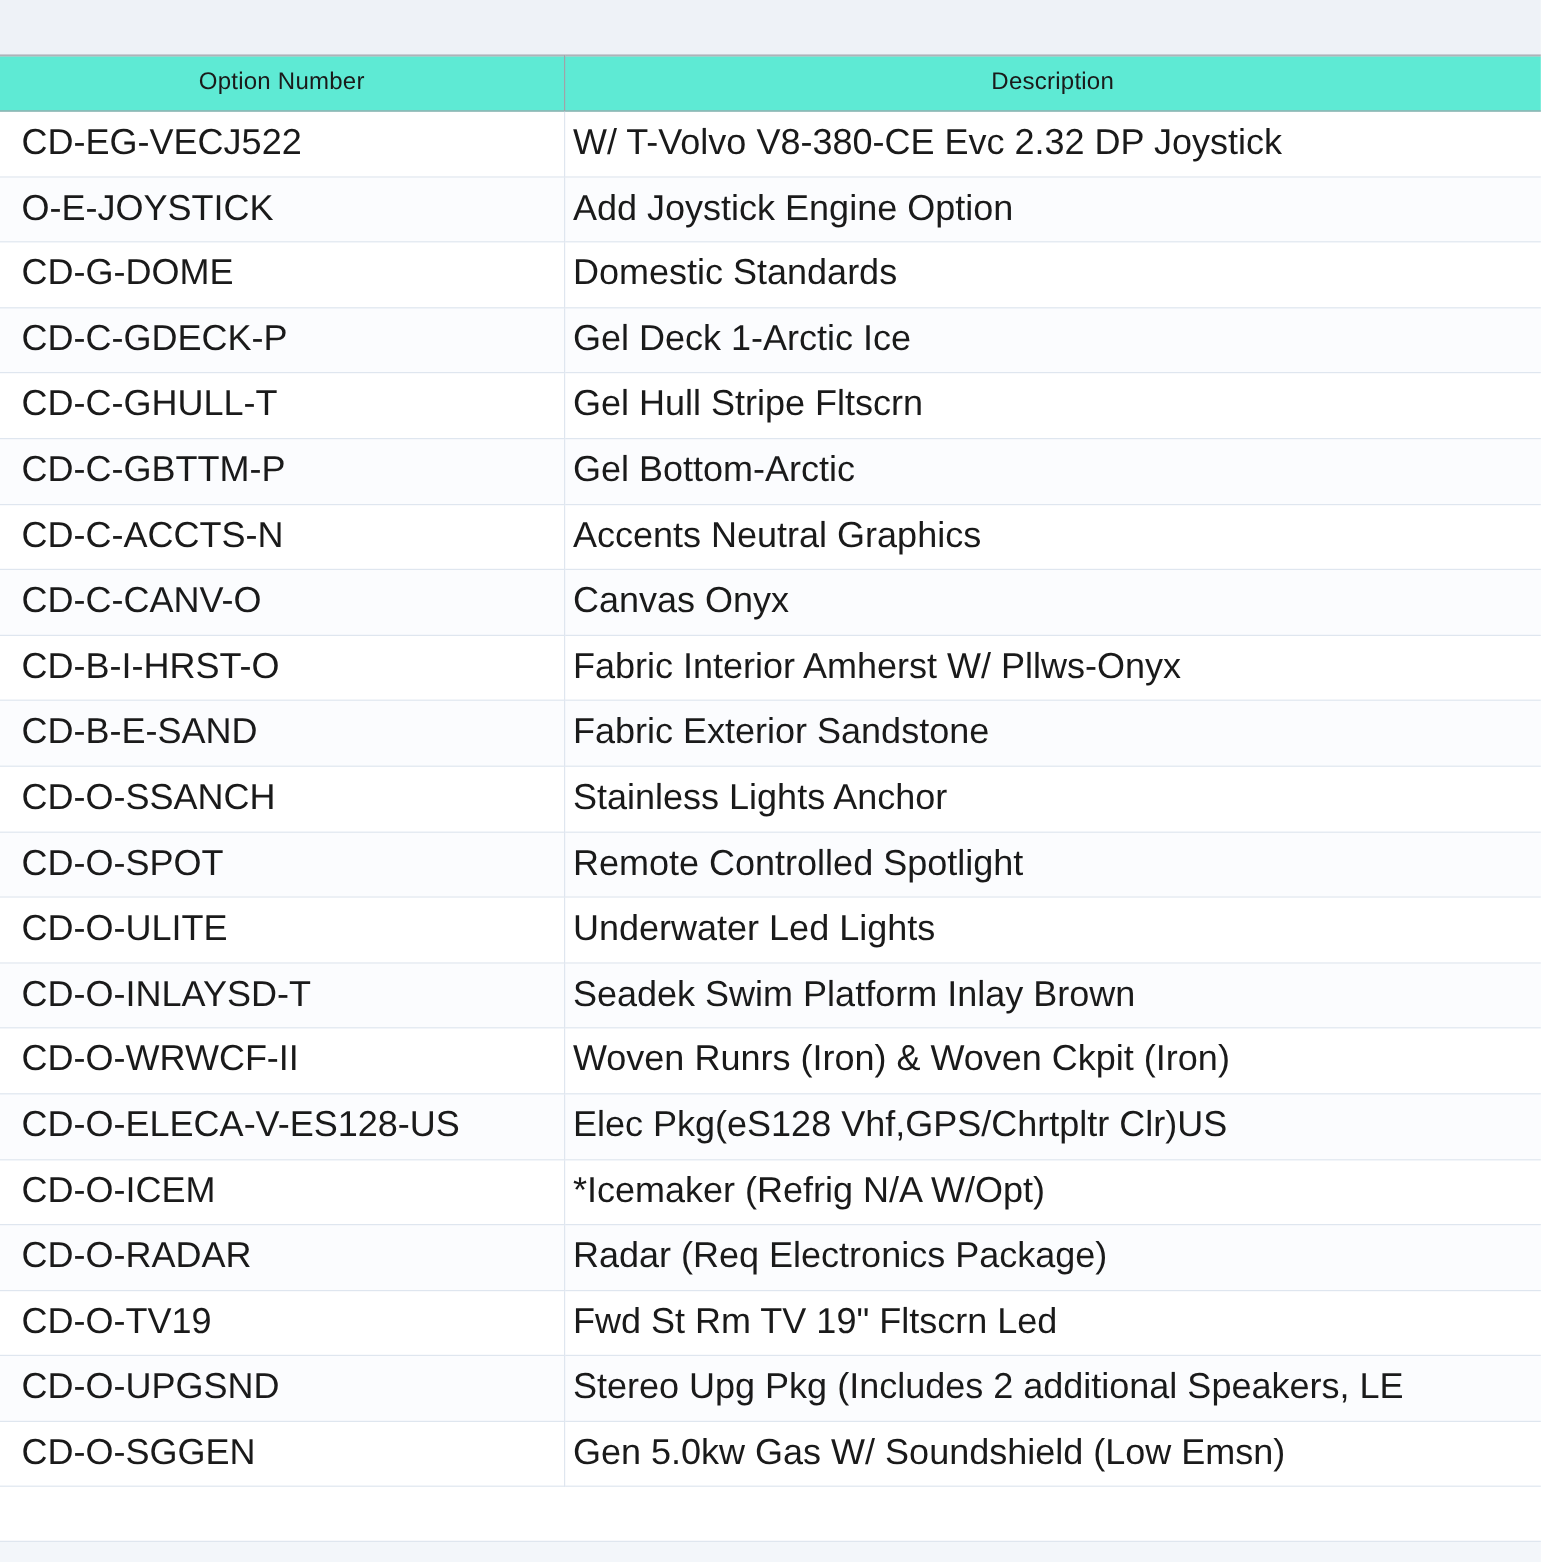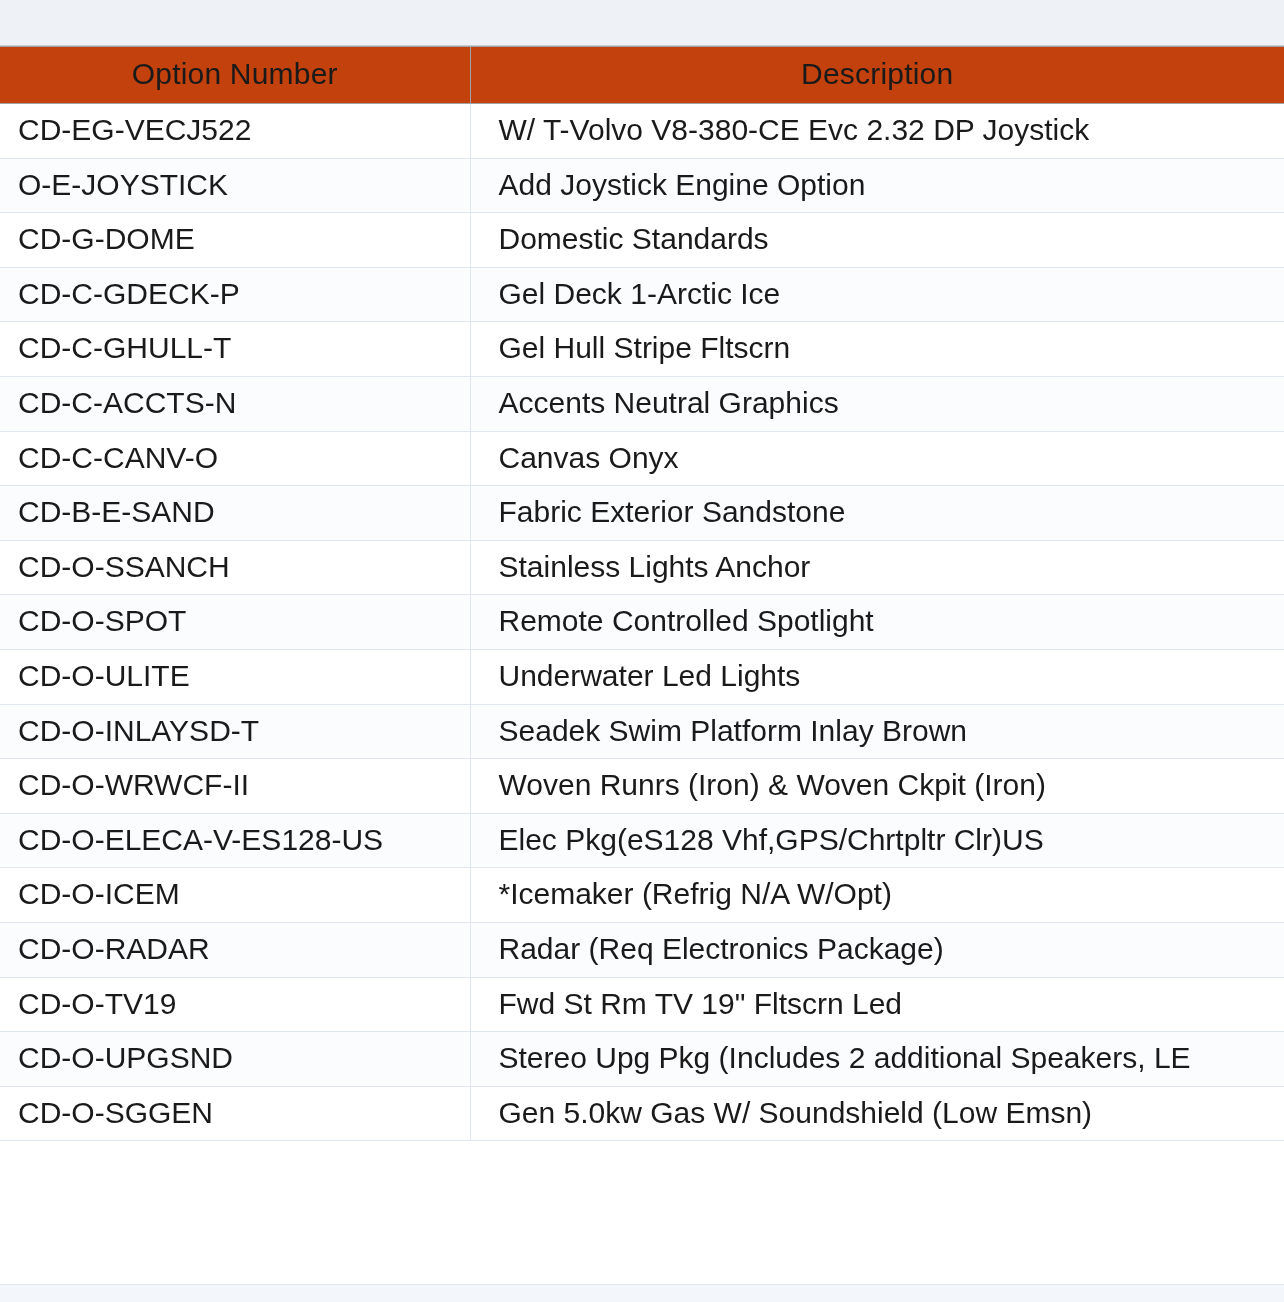--- a/index.html
+++ b/index.html
@@ -29,24 +29,24 @@
   }
   table.options {
     width: 100%;
     border-collapse: collapse;
     table-layout: fixed;
   }
   table.options col.c1 { width: 470px; }
   table.options col.c2 { width: 814px; }
 
   thead th {
-    background: #c2410c;
+    background: #5eead4;
     color: #1a1a1a;
     font-weight: normal;
-    font-size: 30px;
+    font-size: 20px;
     padding: 10px 0 12px 0;
     text-align: center;
     border-right: 1px solid #9fa3a8;
     border-bottom: 1px solid #9fa3a8;
     border-top: 1px solid #9fa3a8;
     letter-spacing: 0.2px;
   }
   thead th:last-child { border-right: none; }
 
   tbody td {
@@ -54,21 +54,21 @@
     padding: 8px 0 9px 18px;
     border-bottom: 1px solid #dfe6ef;
     border-right: 1px solid #dfe6ef;
     white-space: nowrap;
     overflow: hidden;
     text-overflow: clip;
     line-height: 1.22;
   }
   tbody td:last-child {
     border-right: none;
-    padding-left: 28px;
+    padding-left: 7px;
   }
   tbody tr:nth-child(even) td {
     background: #fbfcfe;
   }
   tbody tr:nth-child(odd) td {
     background: #ffffff;
   }
   .bottom-band {
     position: absolute;
     left: 0;
@@ -113,26 +113,34 @@
         </tr>
         <tr>
           <td>CD-C-GDECK-P</td>
           <td>Gel Deck 1-Arctic Ice</td>
         </tr>
         <tr>
           <td>CD-C-GHULL-T</td>
           <td>Gel Hull Stripe Fltscrn</td>
         </tr>
         <tr>
+          <td>CD-C-GBTTM-P</td>
+          <td>Gel Bottom-Arctic</td>
+        </tr>
+        <tr>
           <td>CD-C-ACCTS-N</td>
           <td>Accents Neutral Graphics</td>
         </tr>
         <tr>
           <td>CD-C-CANV-O</td>
           <td>Canvas Onyx</td>
+        </tr>
+        <tr>
+          <td>CD-B-I-HRST-O</td>
+          <td>Fabric Interior Amherst W/ Pllws-Onyx</td>
         </tr>
         <tr>
           <td>CD-B-E-SAND</td>
           <td>Fabric Exterior Sandstone</td>
         </tr>
         <tr>
           <td>CD-O-SSANCH</td>
           <td>Stainless Lights Anchor</td>
         </tr>
         <tr>

